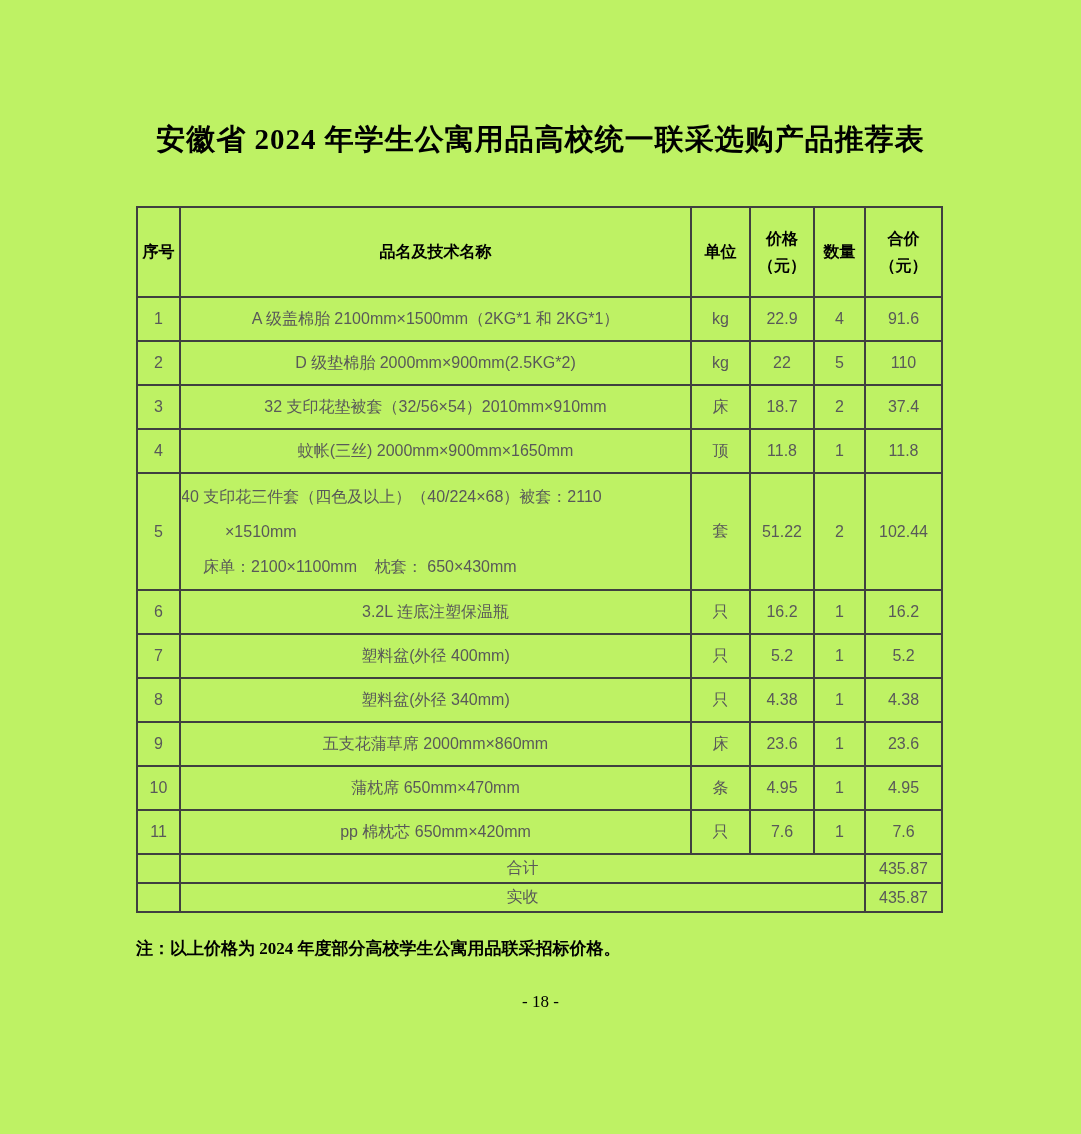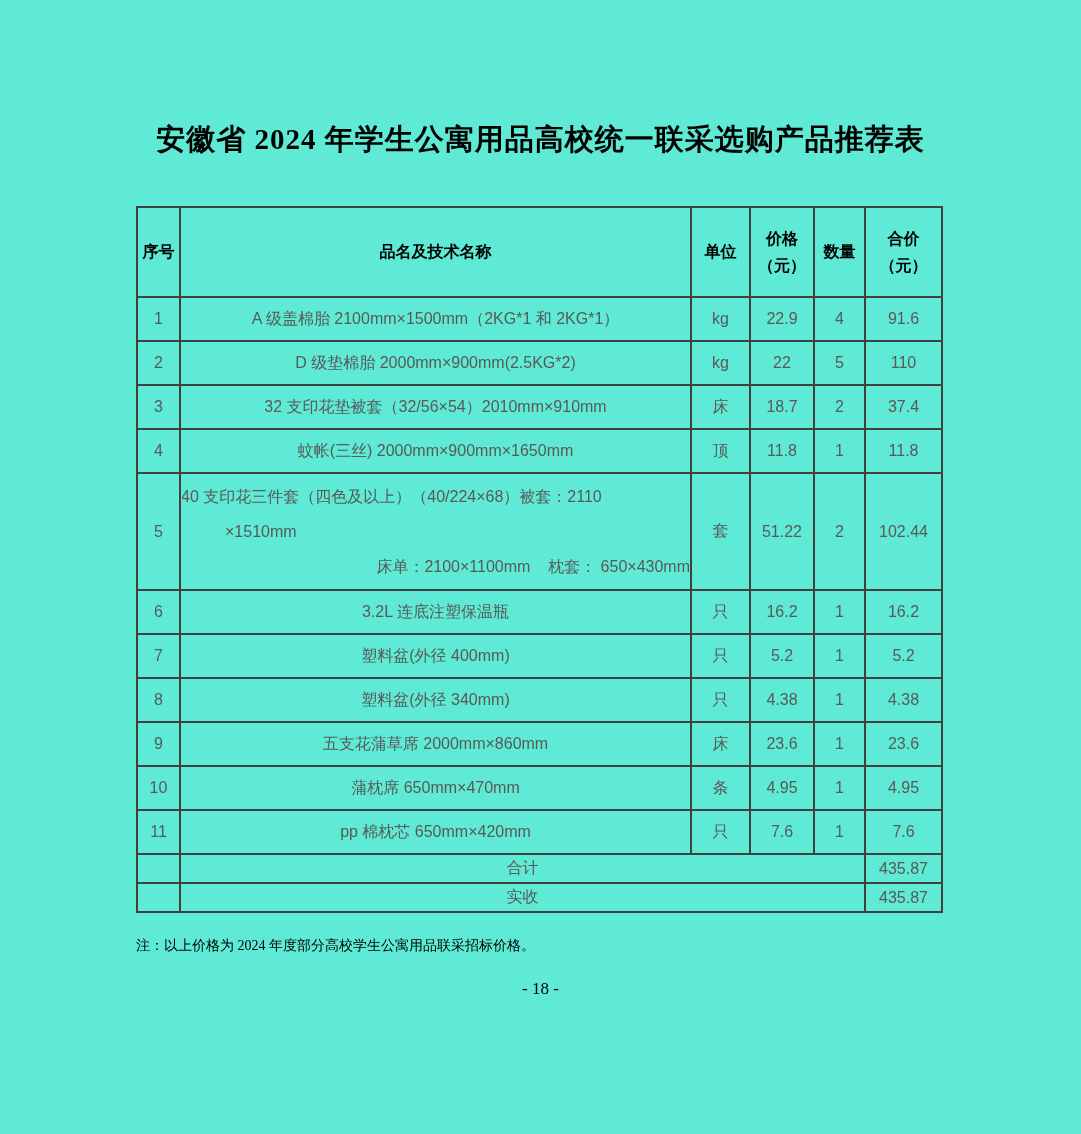--- a/index.html
+++ b/index.html
@@ -5,21 +5,21 @@
   * { box-sizing: border-box; }
   html, body { margin: 0; padding: 0; }
   body {
     width: 1081px; height: 1134px;
     background: #ffffff;
     font-family: "Liberation Serif", serif;
   }
   .page {
     position: relative;
     width: 1081px; height: 1134px;
-    background: #5eead4;
+    background: #bef264;
     overflow: hidden;
   }
   .doc-title {
     margin: 0;
     padding-top: 120px;
     text-align: center;
     font-size: 29px;
     font-weight: bold;
     color: #000000;
     letter-spacing: 1px;
@@ -55,30 +55,30 @@
   tr.header-row   { height: 90px; }
   tr.data-row     { height: 44px; }
   tr.tall-row     { height: 117px; }
   tr.summary-row  { height: 29px; }
   td.cell-name { padding: 0 2px; border-radius: 10px; }
   
   td.cell-name-multi { padding: 6px 2px; }
   td.cell-name-multi .line { line-height: 35px; }
   td.cell-name-multi .line-left   { text-align: left; }
   td.cell-name-multi .line-center { text-align: left; margin-left: 44px; }
-  td.cell-name-multi .line-indent { text-align: right; padding-left: 22px; white-space: pre; }
+  td.cell-name-multi .line-indent { text-align: left; padding-left: 22px; white-space: pre; }
   .footnote {
     margin: 24px 0 0 136px;
-    font-size: 14px;
-    font-weight: normal;
+    font-size: 17px;
+    font-weight: bold;
     color: #000000;
     font-family: "Liberation Serif", serif;
   }
   .page-number {
-    margin-top: 24px;
+    margin-top: 32px;
     text-align: center;
     font-size: 17px;
     color: #000000;
     font-family: "Liberation Serif", serif;
   }
 </style>
 </head>
 <body>
 
 <div class="page">

